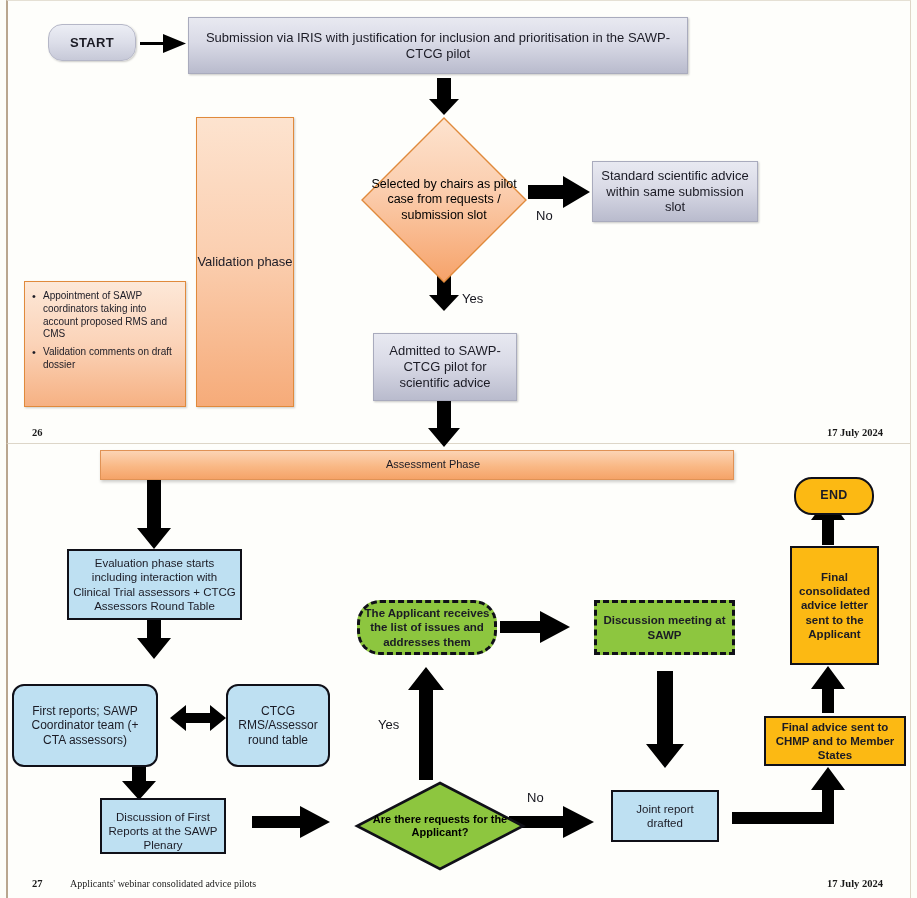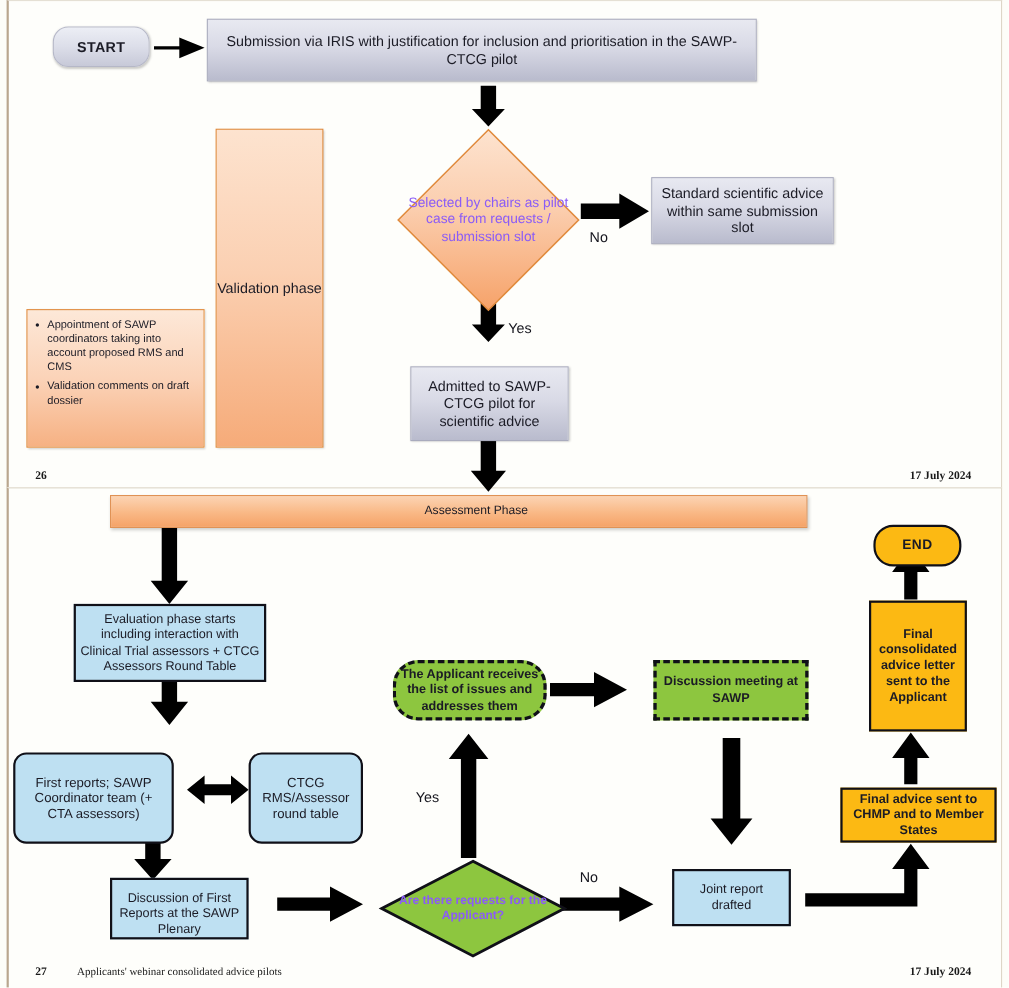--- a/index.html
+++ b/index.html
@@ -105,21 +105,21 @@
     inset: 0;
   }
   .diamond-label {
     position: absolute;
     inset: 0;
     display: flex;
     align-items: center;
     justify-content: center;
     text-align: center;
     line-height: 1.22;
-    color: #8b5cf6;
+    color: #000000;
   }
 
   
   .blue-box {
     background: #bee0f2;
     border: 2px solid #101018;
     font-size: 11.5px;
   }
   .blue-round {
     background: #bee0f2;
@@ -329,21 +329,21 @@
   </div>
 
   <div class="node blue-round" style="left:226px; top:684px; width:104px; height:83px; padding:0 5px;">
     <span>CTCG RMS/Assessor round table</span>
   </div>
 
   <div class="node blue-box" style="left:100px; top:798px; width:126px; height:56px; padding:0 4px;align-items:flex-end;">
     <span>Discussion of First Reports at the SAWP Plenary</span>
   </div>
 
-  <div class="diamond-wrap" style="left:344px; top:780px; width:172px; height:92px;">
+  <div class="diamond-wrap" style="left:354px; top:780px; width:172px; height:92px;">
     <svg class="diamond-shape" viewBox="0 0 172 92">
       <polygon points="86,3 169,46 86,89 3,46" fill="#8dc63f" stroke="#101018" stroke-width="2.6"></polygon>
     </svg>
     <div class="diamond-label" style="font-size:11px; font-weight:bold;">
       <span>Are there requests for the Applicant?</span>
     </div>
   </div>
 
   <div class="arrow-label" style="left:378px; top:717px;">Yes</div>
 

